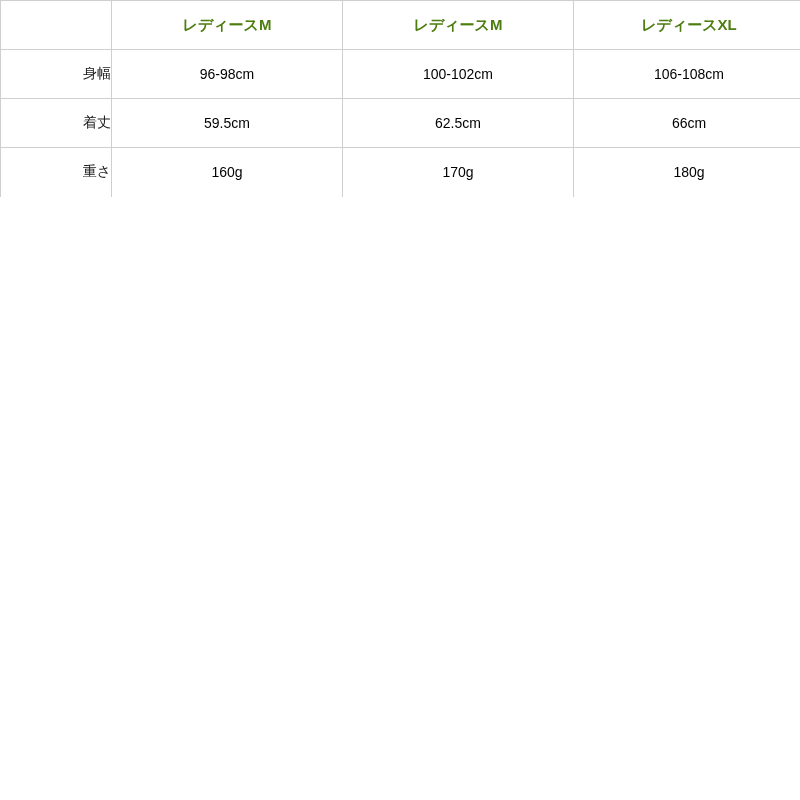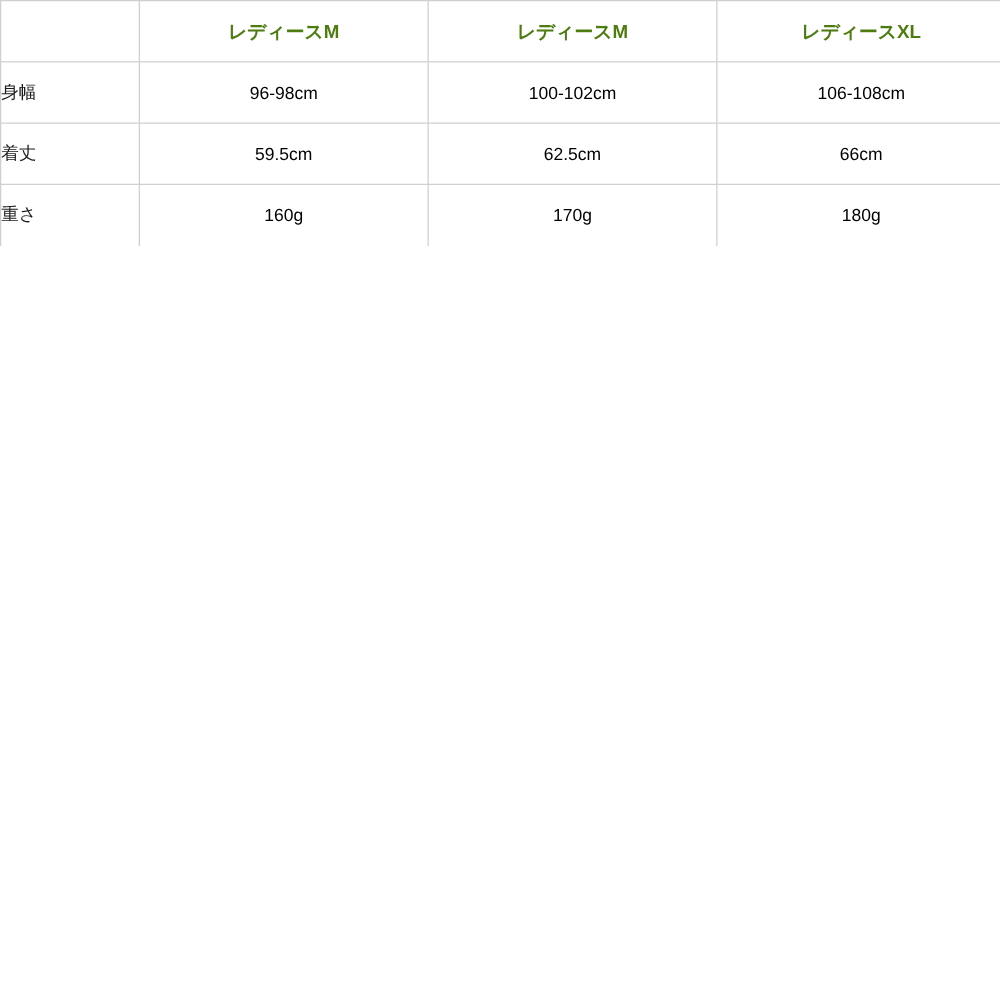--- a/index.html
+++ b/index.html
@@ -38,21 +38,21 @@
     font-size: 15px;
     font-weight: bold;
     color: #4d7c0f;
     border-top: none;
   }
   .col-head.last {
     border-right: none;
   }
   .row-head {
     width: 110px;
-    text-align: left;
+    text-align: right;
     font-size: 14px;
     color: #1a1a1a;
     border-left: none;
   }
   .cell {
     text-align: center;
     font-size: 14px;
     color: #000000;
   }
   .cell.last {

